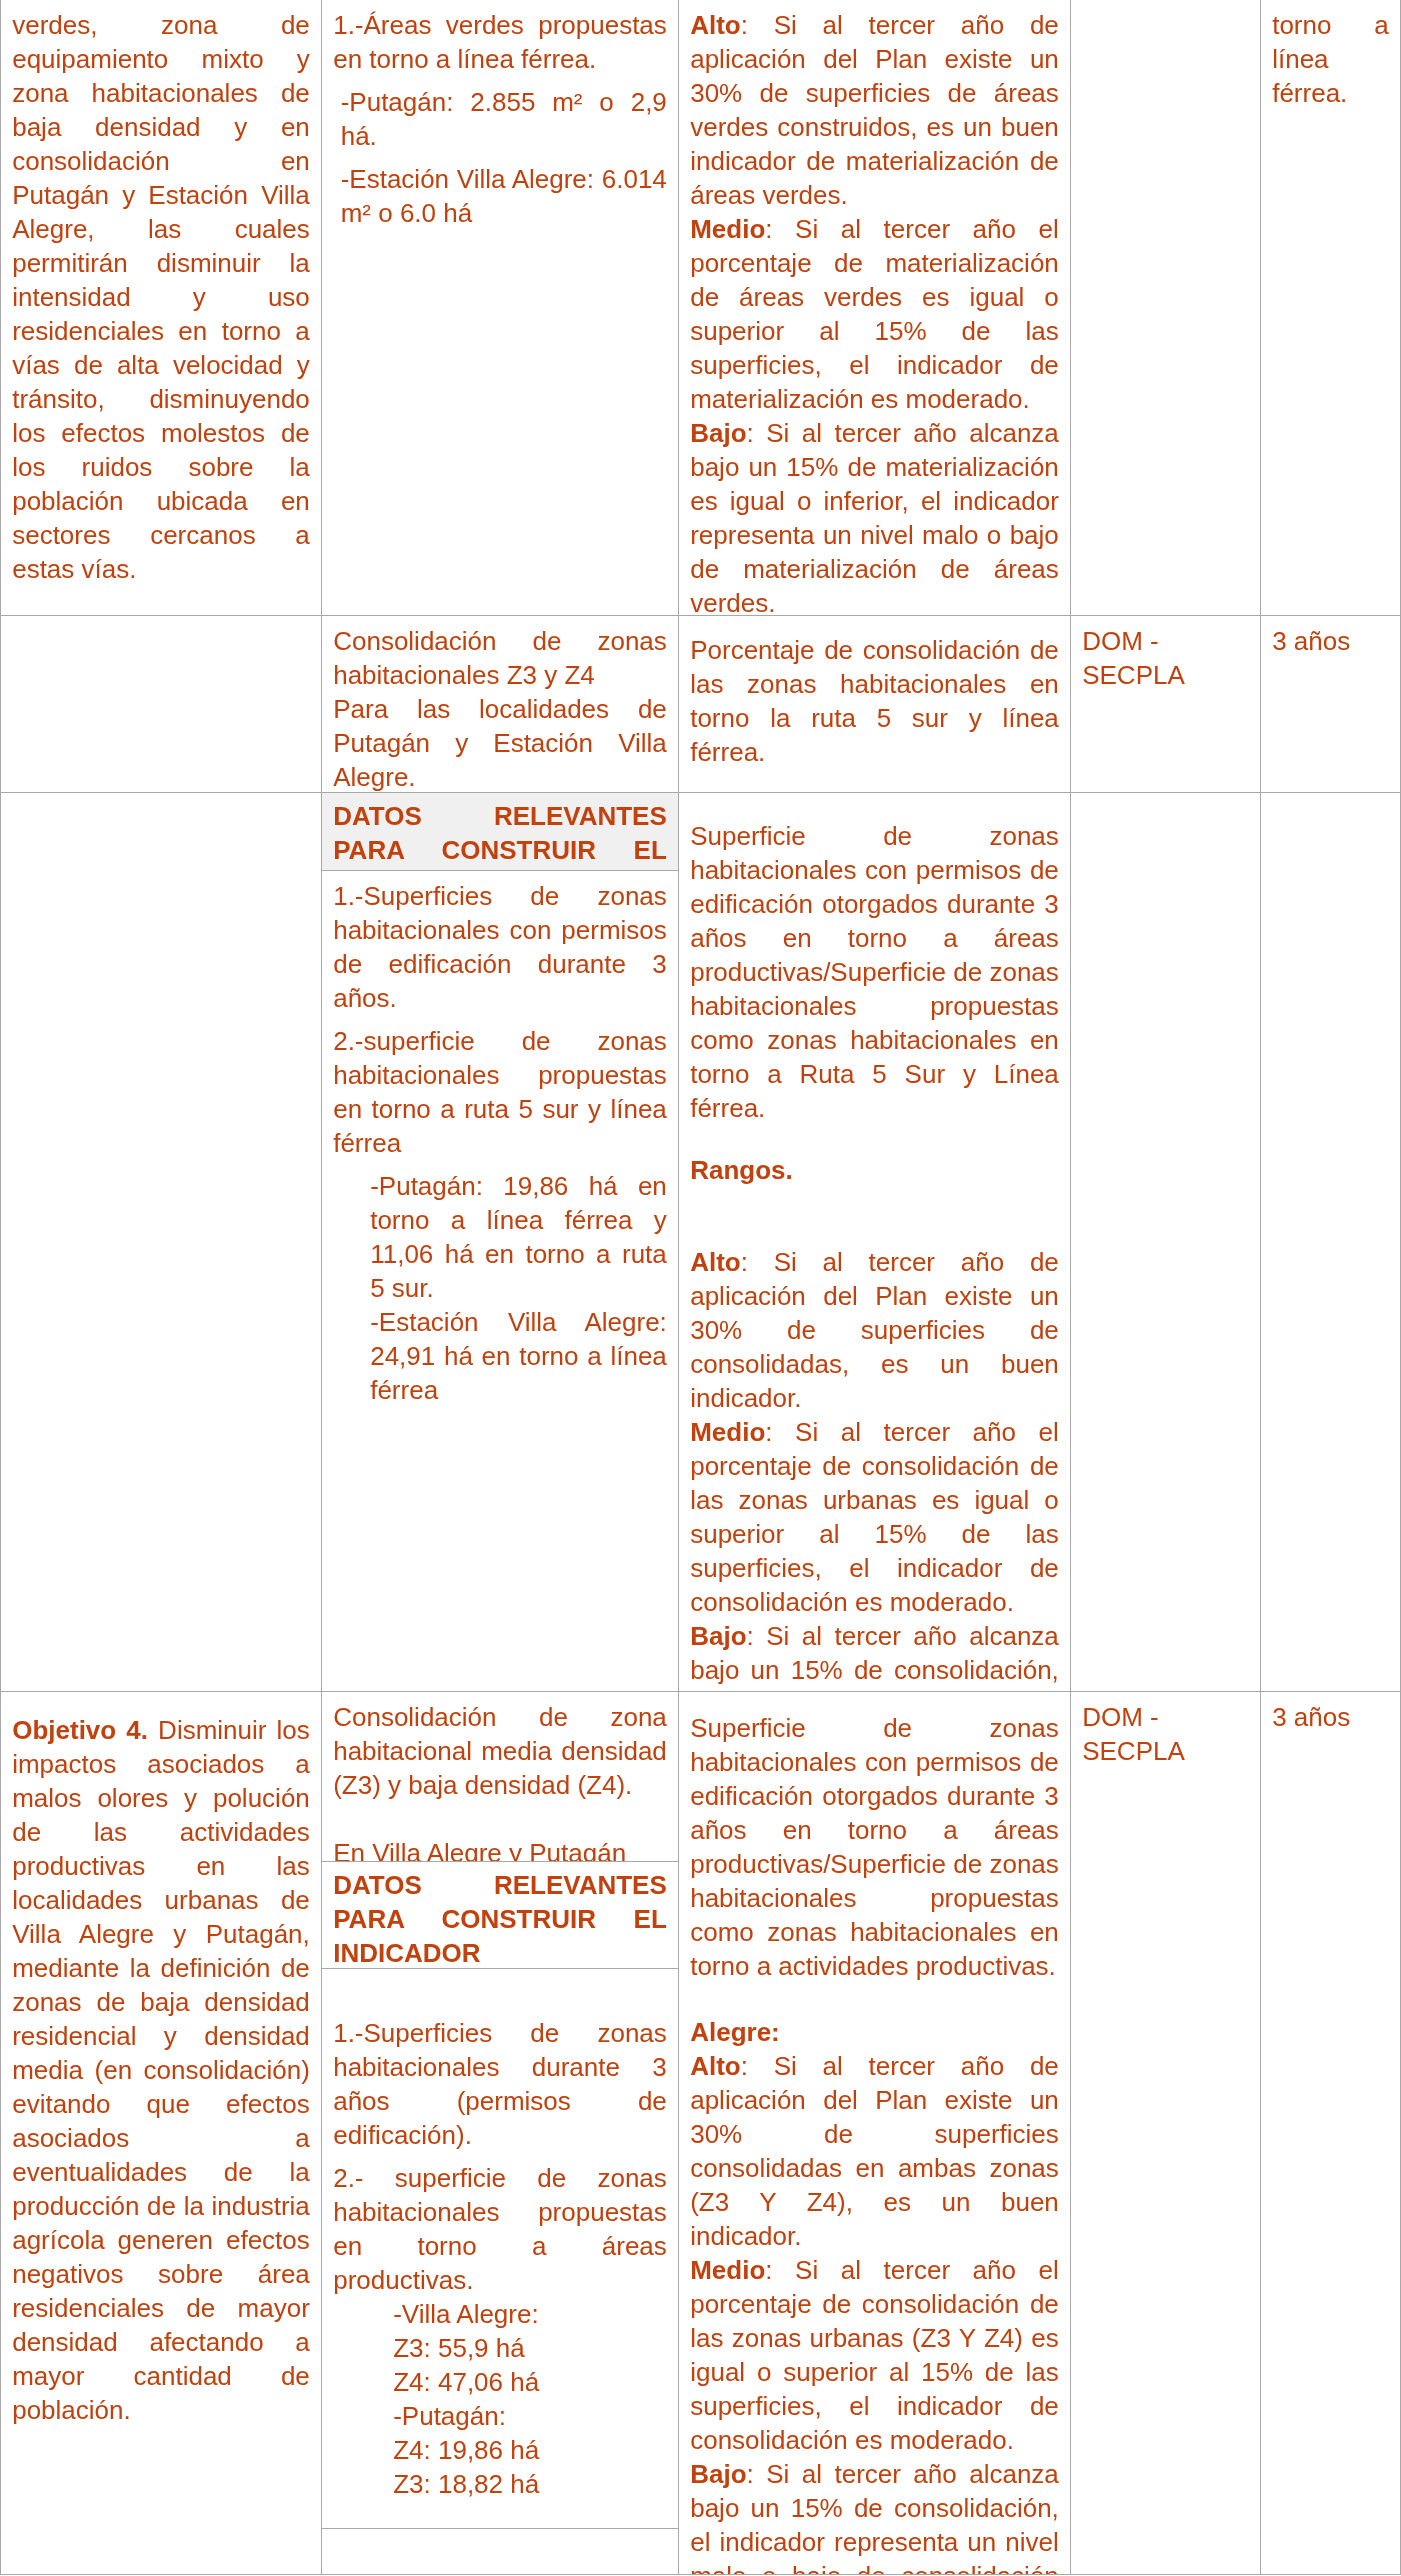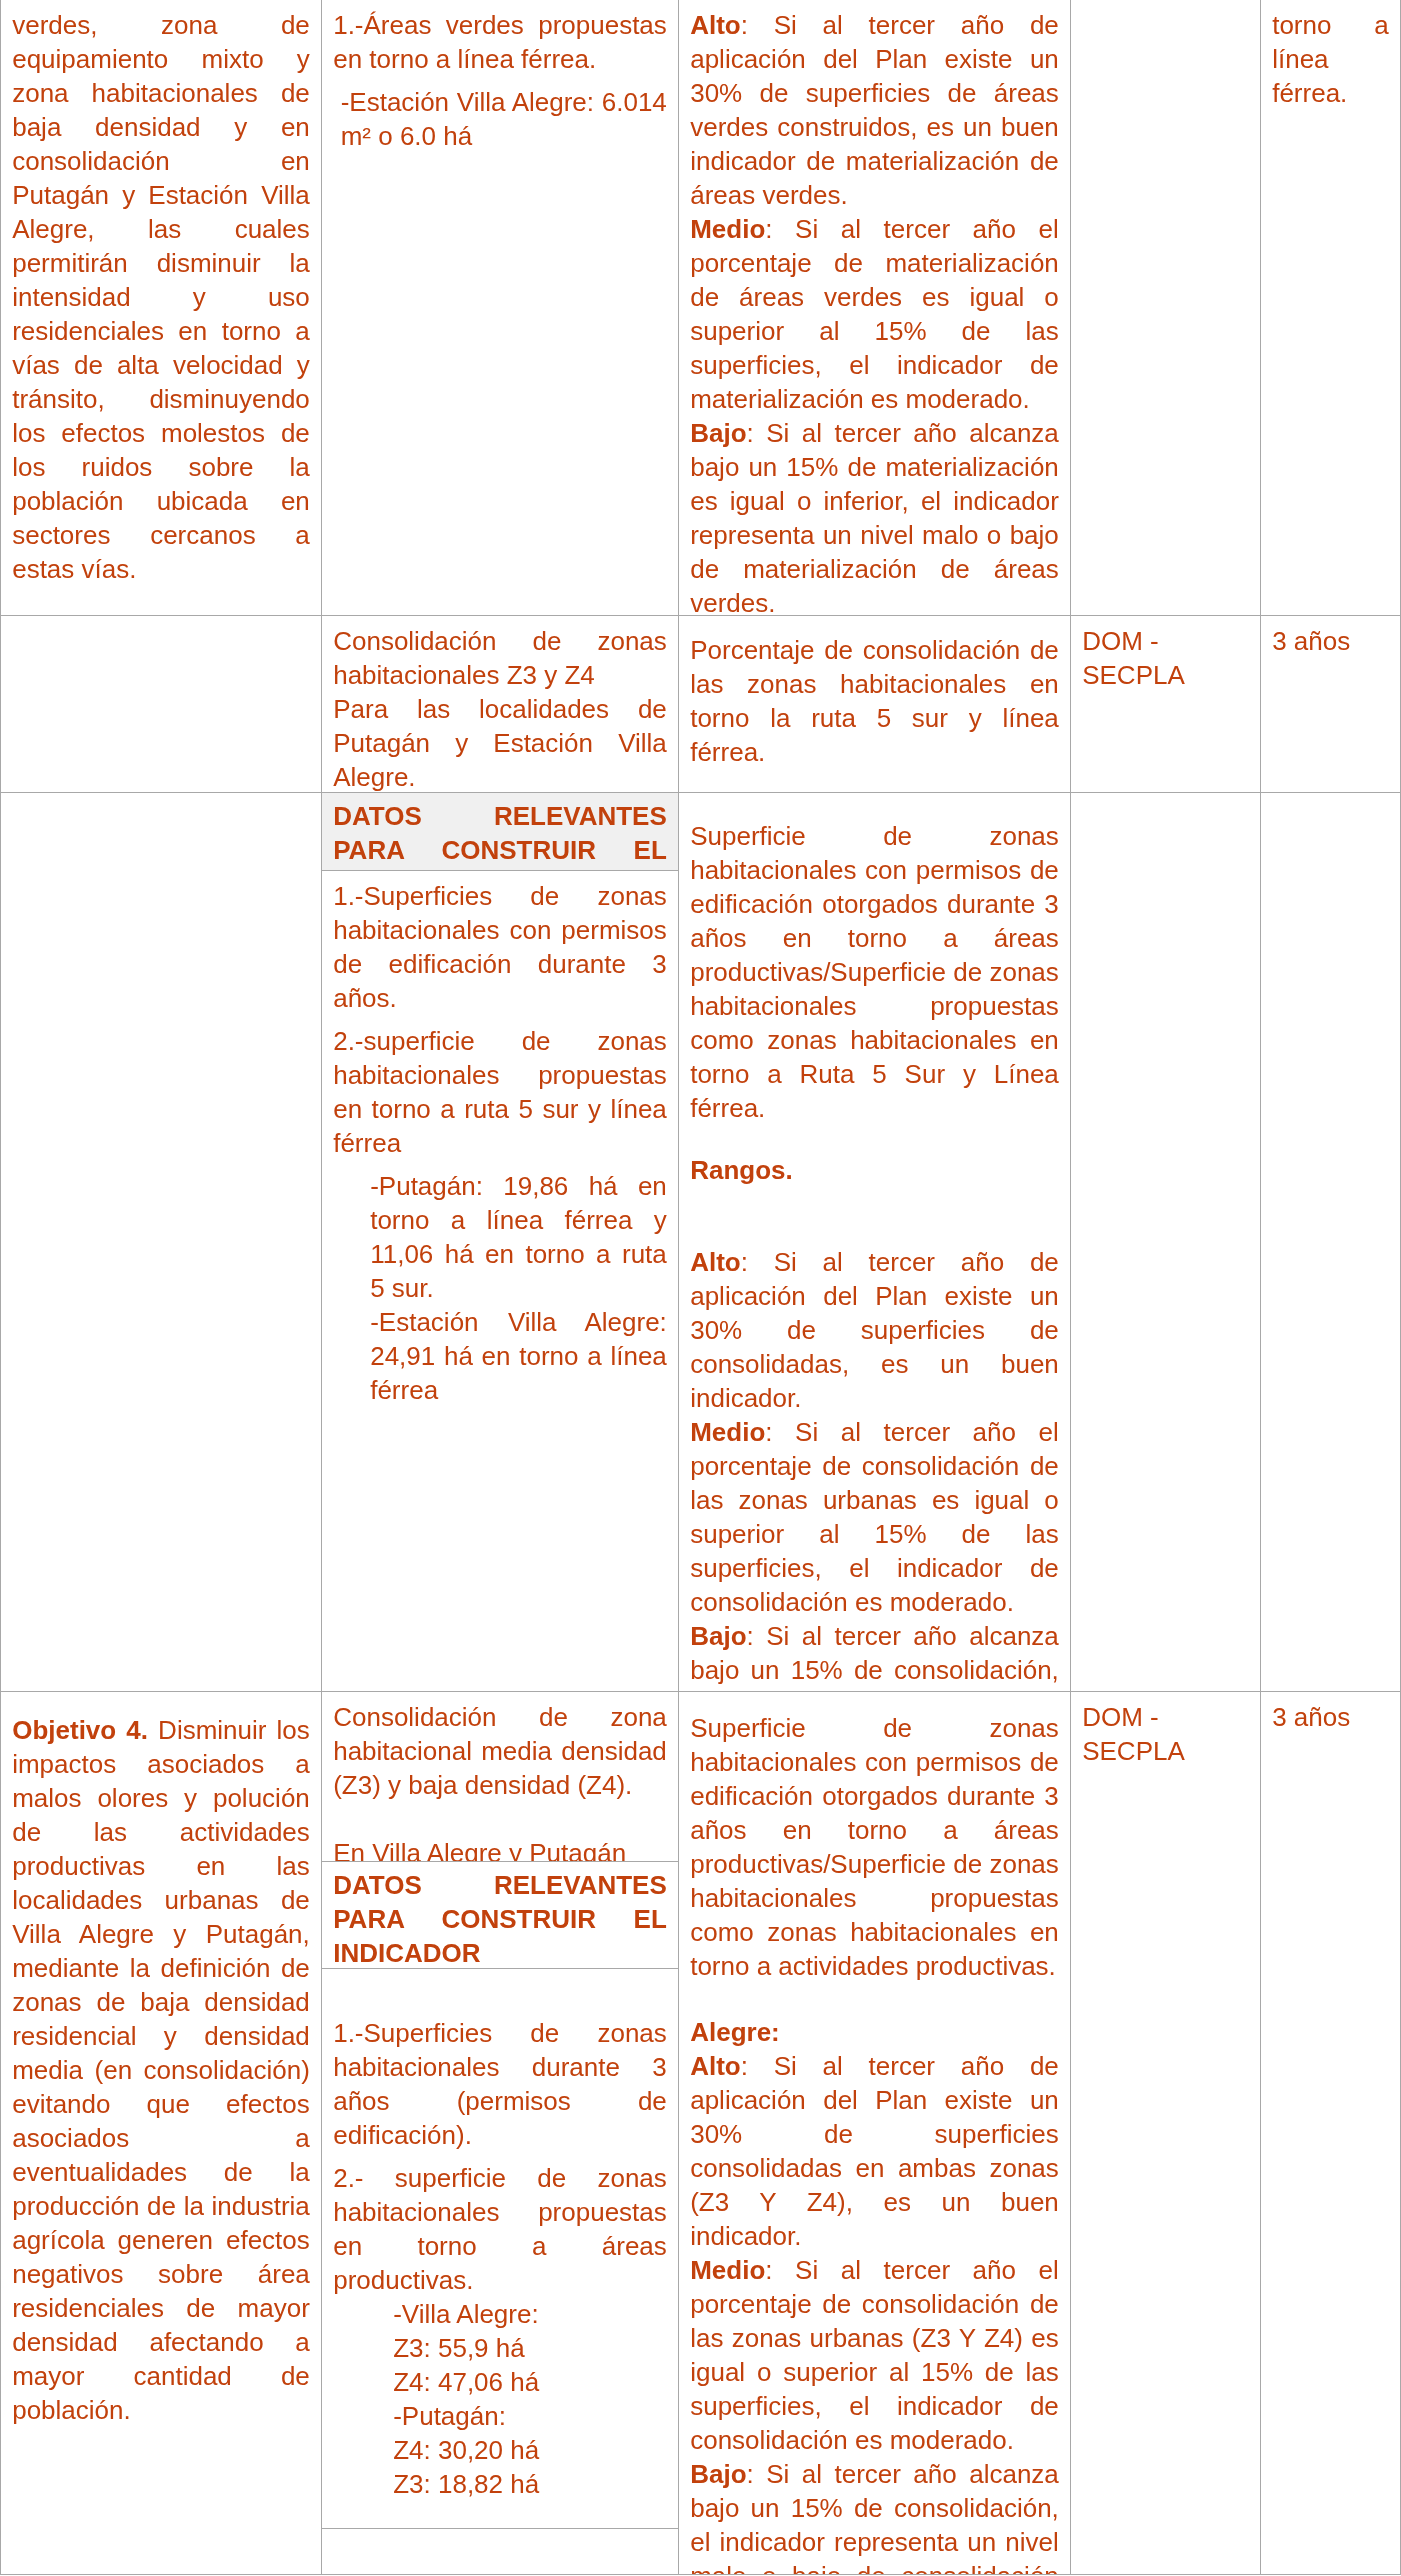--- a/index.html
+++ b/index.html
@@ -62,20 +62,21 @@
 
 <div class="page">
   <div class="tbl">
 
     <div class="cell first">
       <p class="just">verdes, zona de equipamiento mixto y zona habitacionales de baja densidad y en consolidación en Putagán y Estación Villa Alegre, las cuales permitirán disminuir la intensidad y uso residenciales en torno a vías de alta velocidad y tránsito, disminuyendo los efectos molestos de los ruidos sobre la población ubicada en sectores cercanos a estas vías.</p>
     </div>
 
     <div class="cell">
       <p class="just">1.-Áreas verdes propuestas en torno a línea férrea.</p>
+      <p class="just ind8 gap-top-sm">-Putagán: 2.855 m² o 2,9 há.</p>
       <p class="just ind8 gap-top-sm">-Estación Villa Alegre: 6.014 m² o 6.0 há</p>
     </div>
 
     <div class="cell">
       <p class="just"><b class="b">Alto</b><span>: Si al tercer año de aplicación del Plan existe un 30% de superficies de áreas verdes construidos, es un buen indicador de materialización de áreas verdes.</span></p>
       <p class="just"><b class="b">Medio</b><span>: Si al tercer año el porcentaje de materialización de áreas verdes es igual o superior al 15% de las superficies, el indicador de materialización es moderado.</span></p>
       <p class="just"><b class="b">Bajo</b><span>: Si al tercer año alcanza bajo un 15% de materialización es igual o inferior, el indicador representa un nivel malo o bajo de materialización de áreas verdes.</span></p>
     </div>
 
     <div class="cell"></div>
@@ -137,21 +138,21 @@
         <p class="just">En Villa Alegre y Putagán</p>
       </div>
       <div class="datos-hdr hdr-white">DATOS RELEVANTES PARA CONSTRUIR EL INDICADOR</div>
       <div class="sec rD-sec3">
         <p class="just">1.-Superficies de zonas habitacionales durante 3 años (permisos de edificación).</p>
         <p class="just gap-top-sm">2.- superficie de zonas habitacionales propuestas en torno a áreas productivas.</p>
         <p class="ind64">-Villa Alegre:</p>
         <p class="ind64">Z3: 55,9 há</p>
         <p class="ind64">Z4: 47,06 há</p>
         <p class="ind64">-Putagán:</p>
-        <p class="ind64">Z4: 30,20 há</p>
+        <p class="ind64">Z4: 19,86 há</p>
         <p class="ind64">Z3: 18,82 há</p>
       </div>
     </div>
 
     <div class="cell rD-col3">
       <p class="just">Superficie de zonas habitacionales con permisos de edificación otorgados durante 3 años en torno a áreas productivas/Superficie de zonas habitacionales propuestas como zonas habitacionales en torno a actividades productivas.</p>
       <p class="rangos-title-d">Alegre:</p>
       <p class="just"><b class="b">Alto</b><span>: Si al tercer año de aplicación del Plan existe un 30% de superficies consolidadas en ambas zonas (Z3 Y Z4), es un buen indicador.</span></p>
       <p class="just"><b class="b">Medio</b><span>: Si al tercer año el porcentaje de consolidación de las zonas urbanas (Z3 Y Z4) es igual o superior al 15% de las superficies, el indicador de consolidación es moderado.</span></p>
       <p class="just"><b class="b">Bajo</b><span>: Si al tercer año alcanza bajo un 15% de consolidación, el indicador representa un nivel malo o bajo de consolidación de áreas urbanas (Z3 Y Z4)</span></p>

